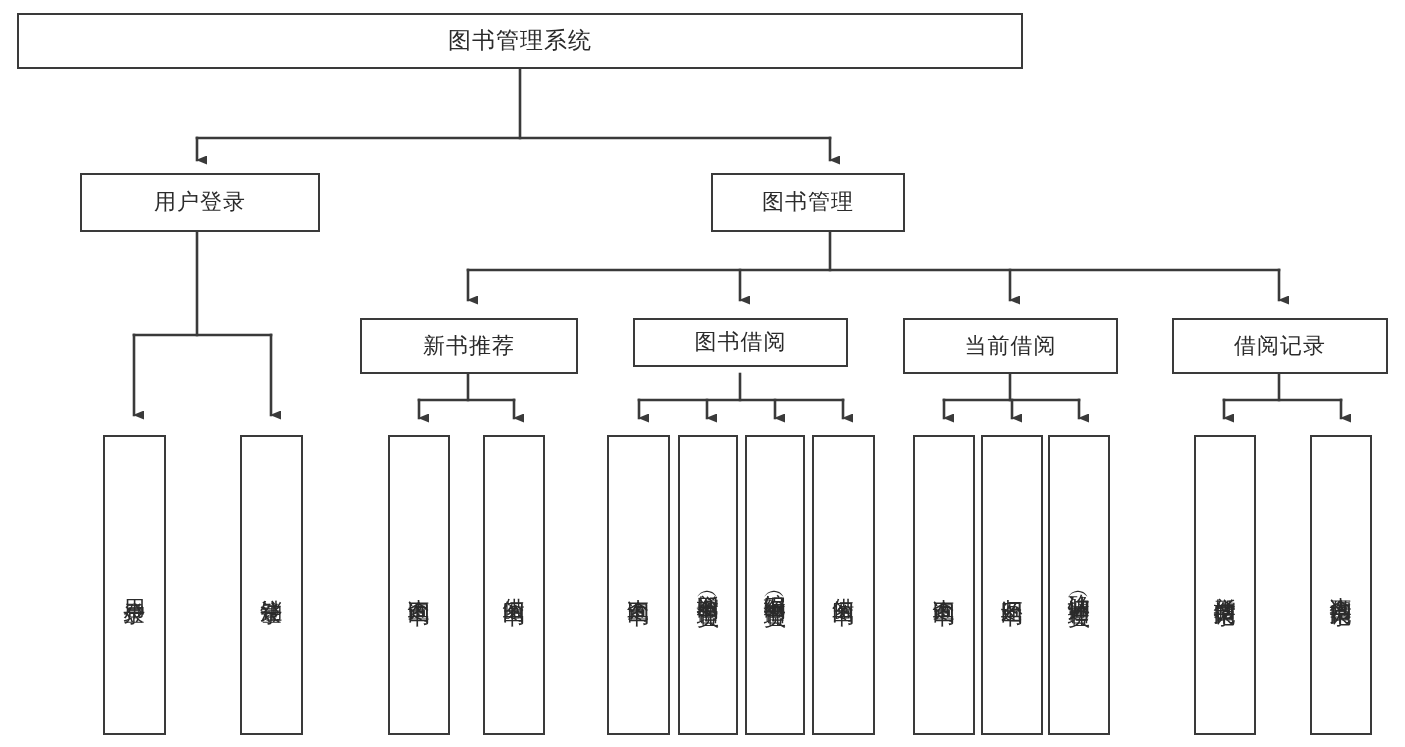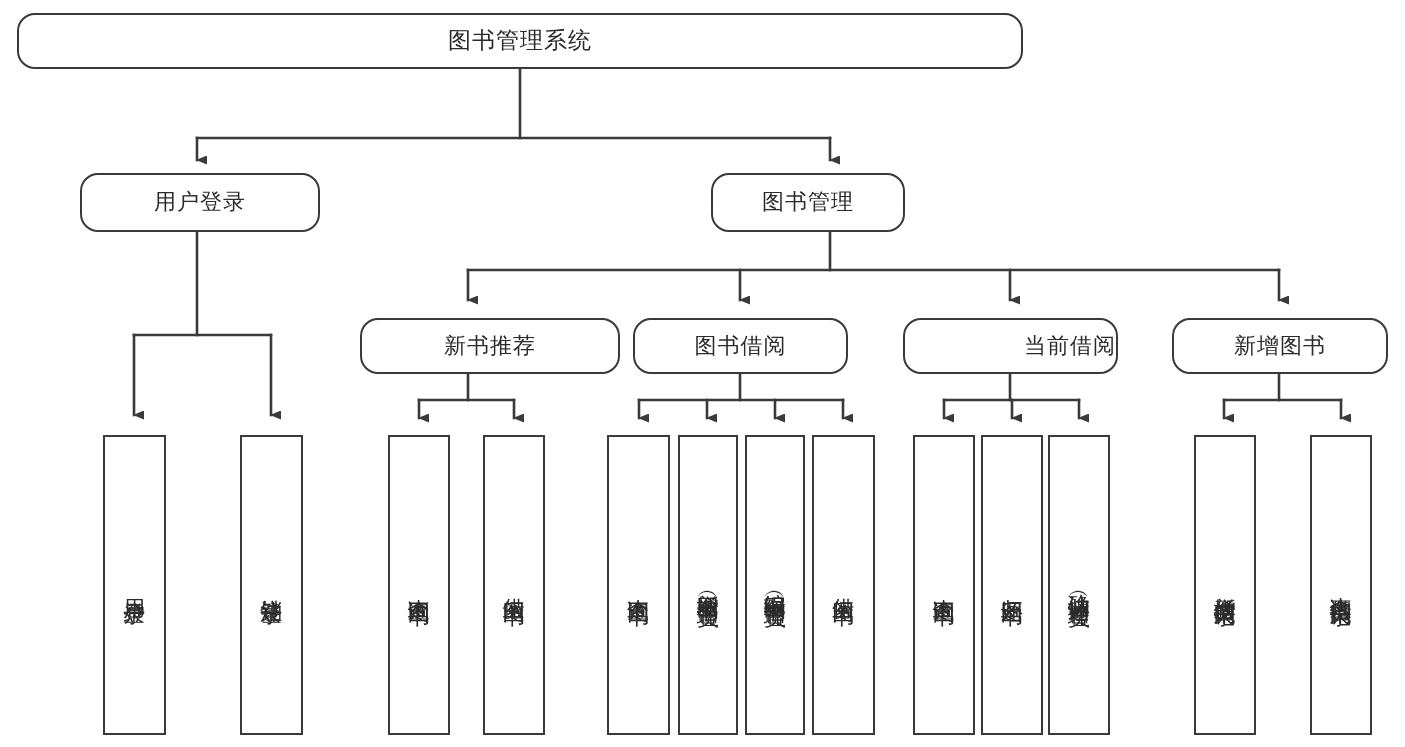--- a/index.html
+++ b/index.html
@@ -34,21 +34,20 @@
     align-items: center;
     justify-content: center;
     color: #2b2b2b;
     text-align: center;
     z-index: 2;
   }
   .node.horiz {
     font-size: 22px;
     letter-spacing: 1px;
     line-height: 1.2;
-    border-radius: 18px;
   }
   .node.vert {
     writing-mode: vertical-rl;
     text-orientation: upright;
     font-size: 22px;
     line-height: 1.25;
     letter-spacing: 2px;
     padding: 4px 0;
     align-items: center;
     justify-content: center;
@@ -135,31 +134,31 @@
     <span class="label">图书管理系统</span>
   </div>
 
   <div class="node horiz" style="left:80px; top:173px; width:240px; height:59px;">
     <span class="label">用户登录</span>
   </div>
   <div class="node horiz" style="left:711px; top:173px; width:194px; height:59px;">
     <span class="label">图书管理</span>
   </div>
 
-  <div class="node horiz" style="left:360px; top:318px; width:260px; height:56px;">
+  <div class="node horiz" style="left:360px; top:318px; width:218px; height:56px;">
     <span class="label">新书推荐</span>
   </div>
-  <div class="node horiz" style="left:633px; top:318px; width:215px; height:56px;">
+  <div class="node horiz" style="left:633px; top:318px; width:215px; height:49px;">
     <span class="label">图书借阅</span>
   </div>
-  <div class="node horiz" style="left:903px; top:318px; width:215px; height:56px;justify-content:flex-end;">
+  <div class="node horiz" style="left:903px; top:318px; width:215px; height:56px;">
     <span class="label">当前借阅</span>
   </div>
   <div class="node horiz" style="left:1172px; top:318px; width:216px; height:56px;">
-    <span class="label">新增图书</span>
+    <span class="label">借阅记录</span>
   </div>
 
   <div class="node vert" style="left:103px; top:435px; width:63px; height:300px;">
     <span class="label">用户登录</span>
   </div>
   <div class="node vert" style="left:240px; top:435px; width:63px; height:300px;">
     <span class="label">注销登录</span>
   </div>
 
   <div class="node vert" style="left:388px; top:435px; width:62px; height:300px;">

